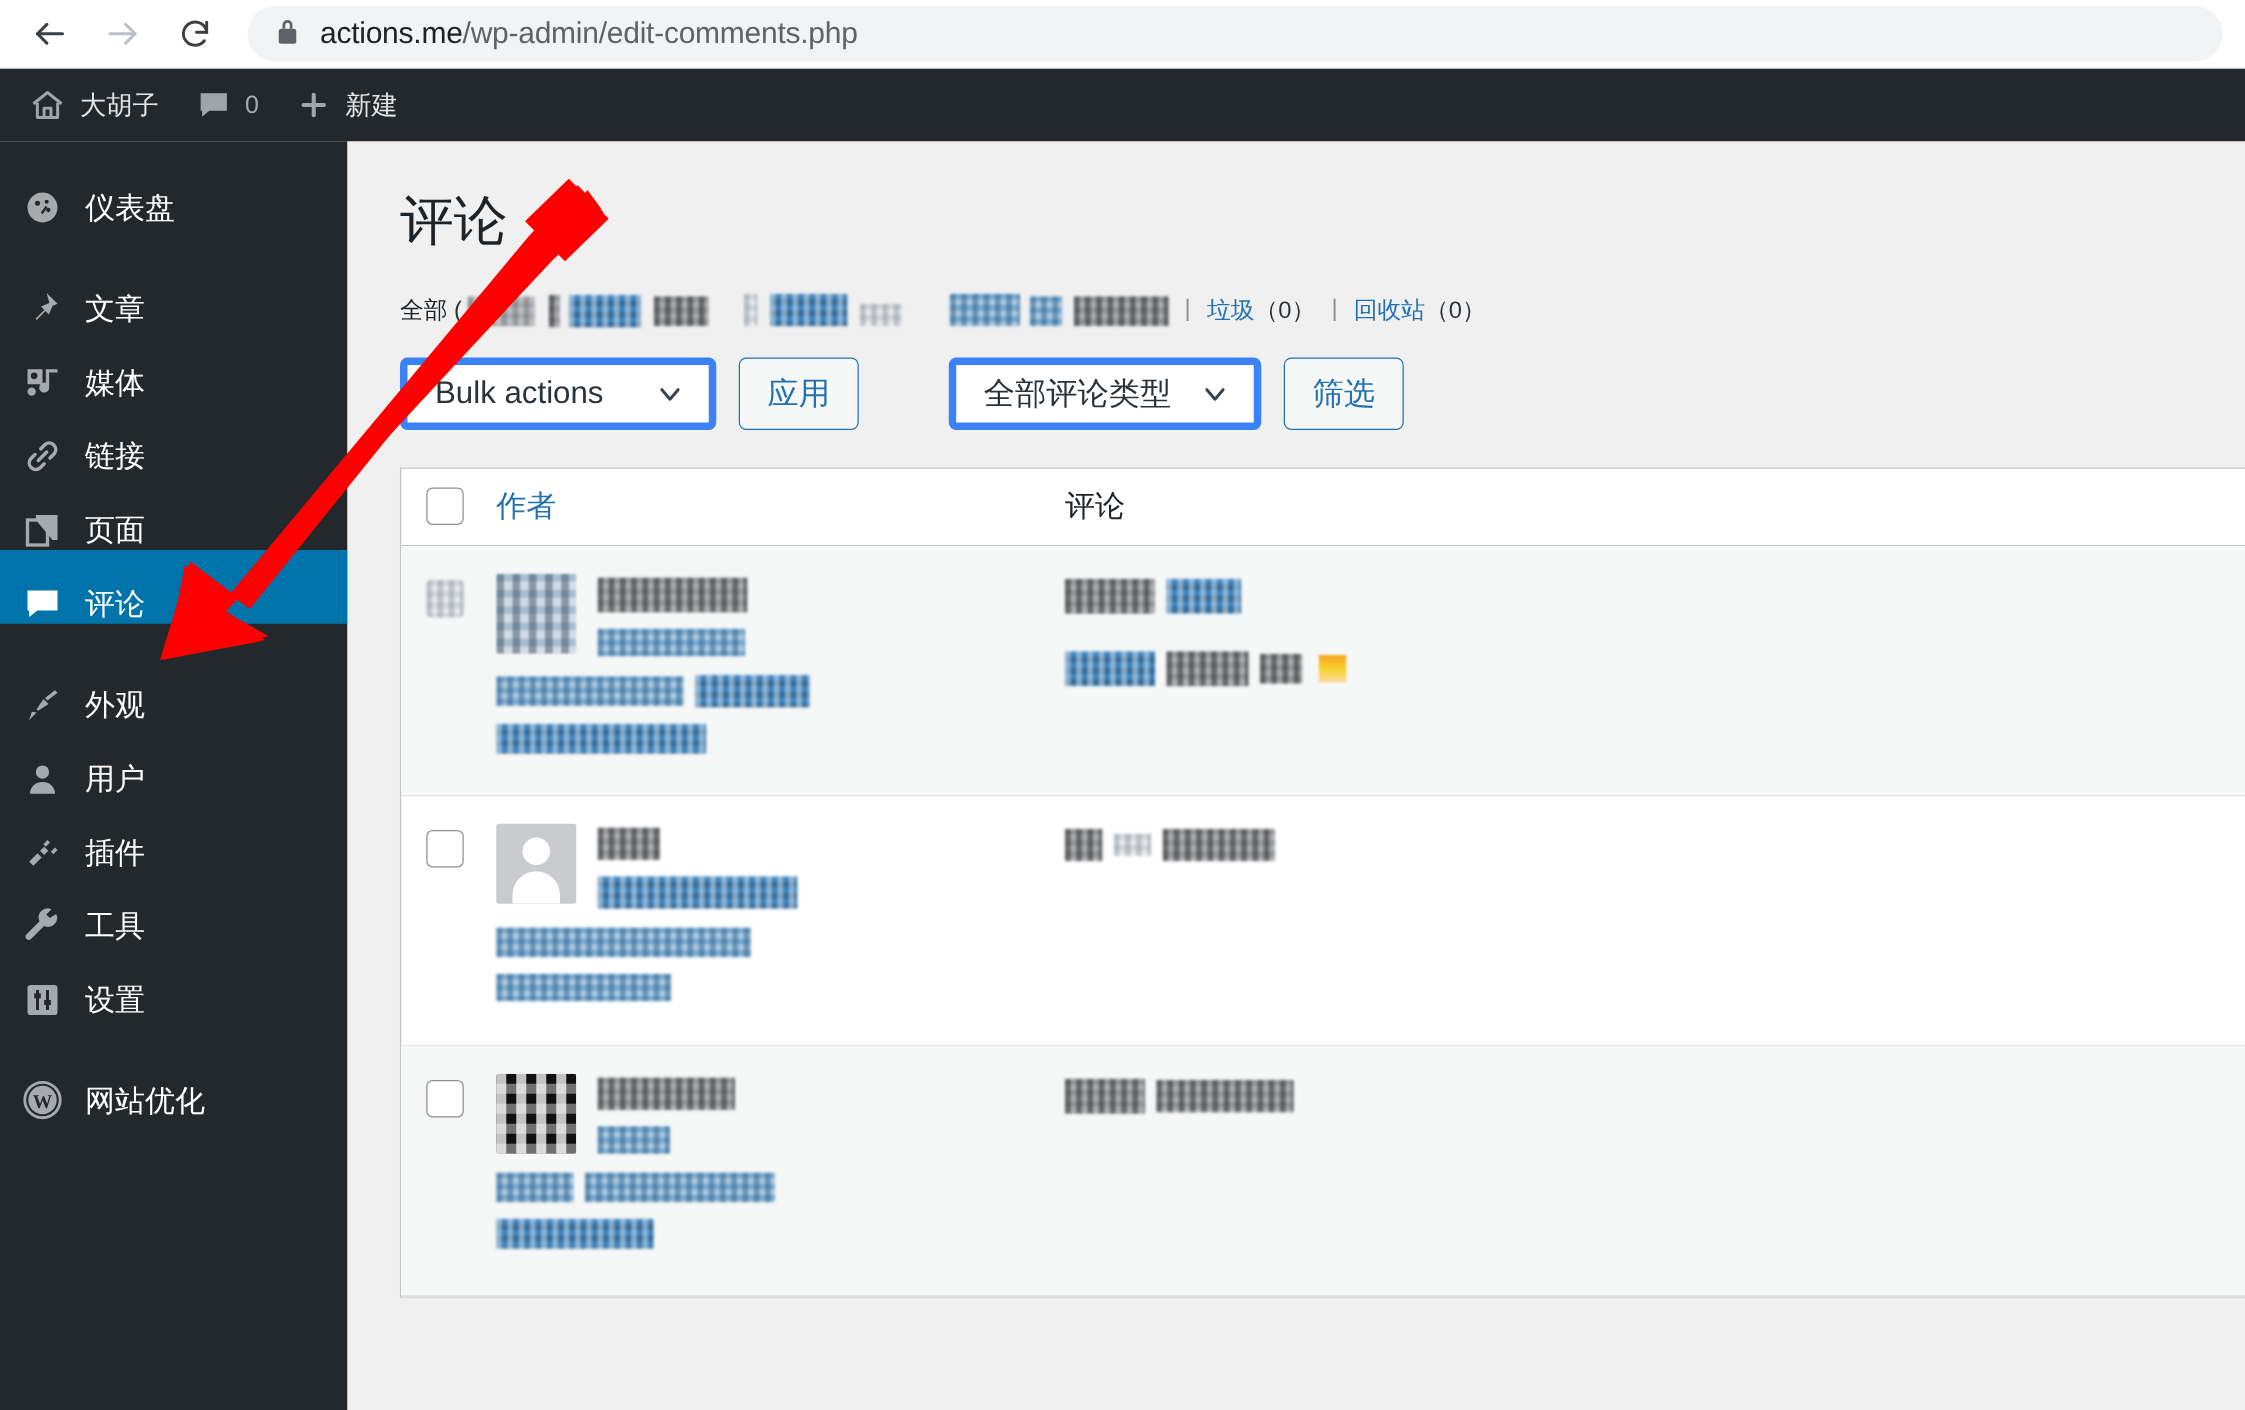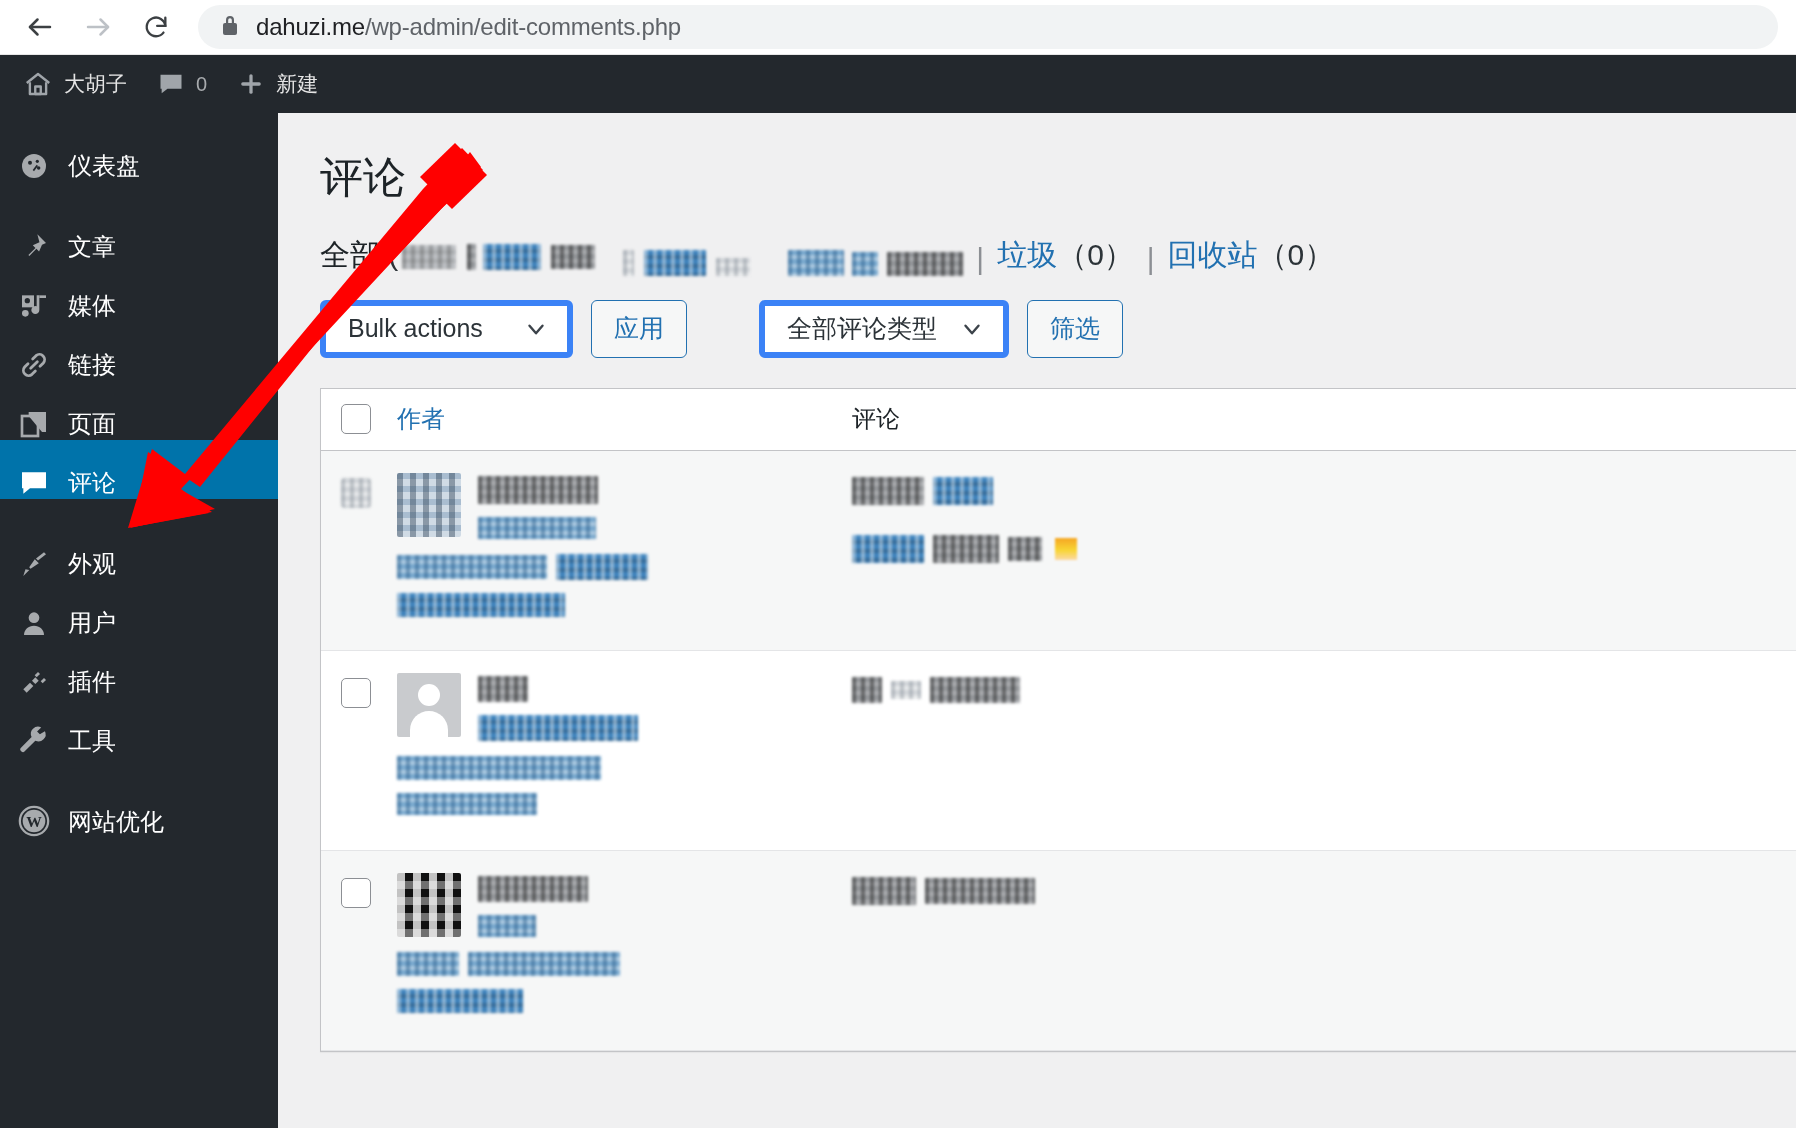--- a/index.html
+++ b/index.html
@@ -126,22 +126,22 @@
   .page-title {
     font-size: 43px;
     font-weight: 400;
     color: #1d2327;
     line-height: 1.25;
     margin-bottom: 30px;
   }
   .subsubsub {
     list-style: none;
     display: flex;
-    align-items: flex-end;
-    font-size: 30px;
+    align-items: center;
+    font-size: 19px;
     color: #2c3338;
     gap: 0;
     margin-bottom: 24px;
     white-space: nowrap;
   }
   .subsubsub li { display: flex; align-items: baseline; }
   .subsubsub .sep { color: #8c8f94; padding: 0 13px; }
   .subsubsub a { color: #2271b1; text-decoration: none; }
   .subsubsub .cnt { color: #2c3338; }
   .subsubsub .curlabel { color: #1d2327; font-weight: 400; }
@@ -361,21 +361,21 @@
         </svg>
     </span>
   </div>
   <div class="omnibox">
     <span class="lock">
       <svg width="20" height="24" viewBox="0 0 20 24" fill="#5f6368">
           <rect x="3" y="10" width="14" height="12" rx="2"></rect>
           <path d="M6 10V7a4 4 0 0 1 8 0v3h-2.2V7a1.8 1.8 0 0 0-3.6 0v3z"></path>
         </svg>
     </span>
-    <span class="url-text"><span class="host">dahuzi.me</span><span>/wp-admin/edit-comments.php</span></span>
+    <span class="url-text"><span class="host">actions.me</span><span>/wp-admin/edit-comments.php</span></span>
   </div>
 </div>
 
 <div class="wp-adminbar">
   <div class="ab-item">
     <span class="glyph">
       <svg width="30" height="30" viewBox="0 0 24 24" fill="none" stroke="#a0a5aa" stroke-width="1.9" stroke-linejoin="round">
           <path d="M3 11.2 12 4l9 7.2"></path>
           <path d="M5.5 10.5V20h13v-9.5"></path>
           <rect x="9.8" y="14" width="4.4" height="6"></rect>
@@ -511,20 +511,34 @@
 
     <div class="menu-item">
       <span class="mi-icon">
         <svg width="32" height="32" viewBox="0 0 24 24" fill="#a7aaad">
             <path d="M20.2 4.6a5.4 5.4 0 0 1-7.2 7.2L5.4 19.4a2 2 0 1 1-2.8-2.8l7.6-7.6a5.4 5.4 0 0 1 7.2-7.2l-3.1 3.1 2.1 2.1z"></path>
           </svg>
       </span>
       <span>工具</span>
     </div>
 
+    <div class="menu-item">
+      <span class="mi-icon">
+        <svg width="32" height="32" viewBox="0 0 24 24" fill="#a7aaad">
+            <rect x="3" y="3" width="18" height="18" rx="2"></rect>
+            <g stroke="#23282d" stroke-width="1.8">
+              <line x1="9" y1="6" x2="9" y2="18"></line>
+              <line x1="15" y1="6" x2="15" y2="18"></line>
+            </g>
+            <rect x="7" y="8" width="4" height="3" fill="#23282d"></rect>
+            <rect x="13" y="12" width="4" height="3" fill="#23282d"></rect>
+          </svg>
+      </span>
+      <span>设置</span>
+    </div>
 
     <div class="menu-sep"></div>
 
     <div class="menu-item">
       <span class="mi-icon">
         <svg width="34" height="34" viewBox="0 0 24 24">
             <circle cx="12" cy="12" r="10" fill="none" stroke="#a7aaad" stroke-width="1.6"></circle>
             <circle cx="12" cy="12" r="8" fill="#a7aaad"></circle>
             <text x="12" y="16.5" font-size="11" font-family="Liberation Serif, serif" font-weight="bold" fill="#23282d" text-anchor="middle">W</text>
           </svg>

